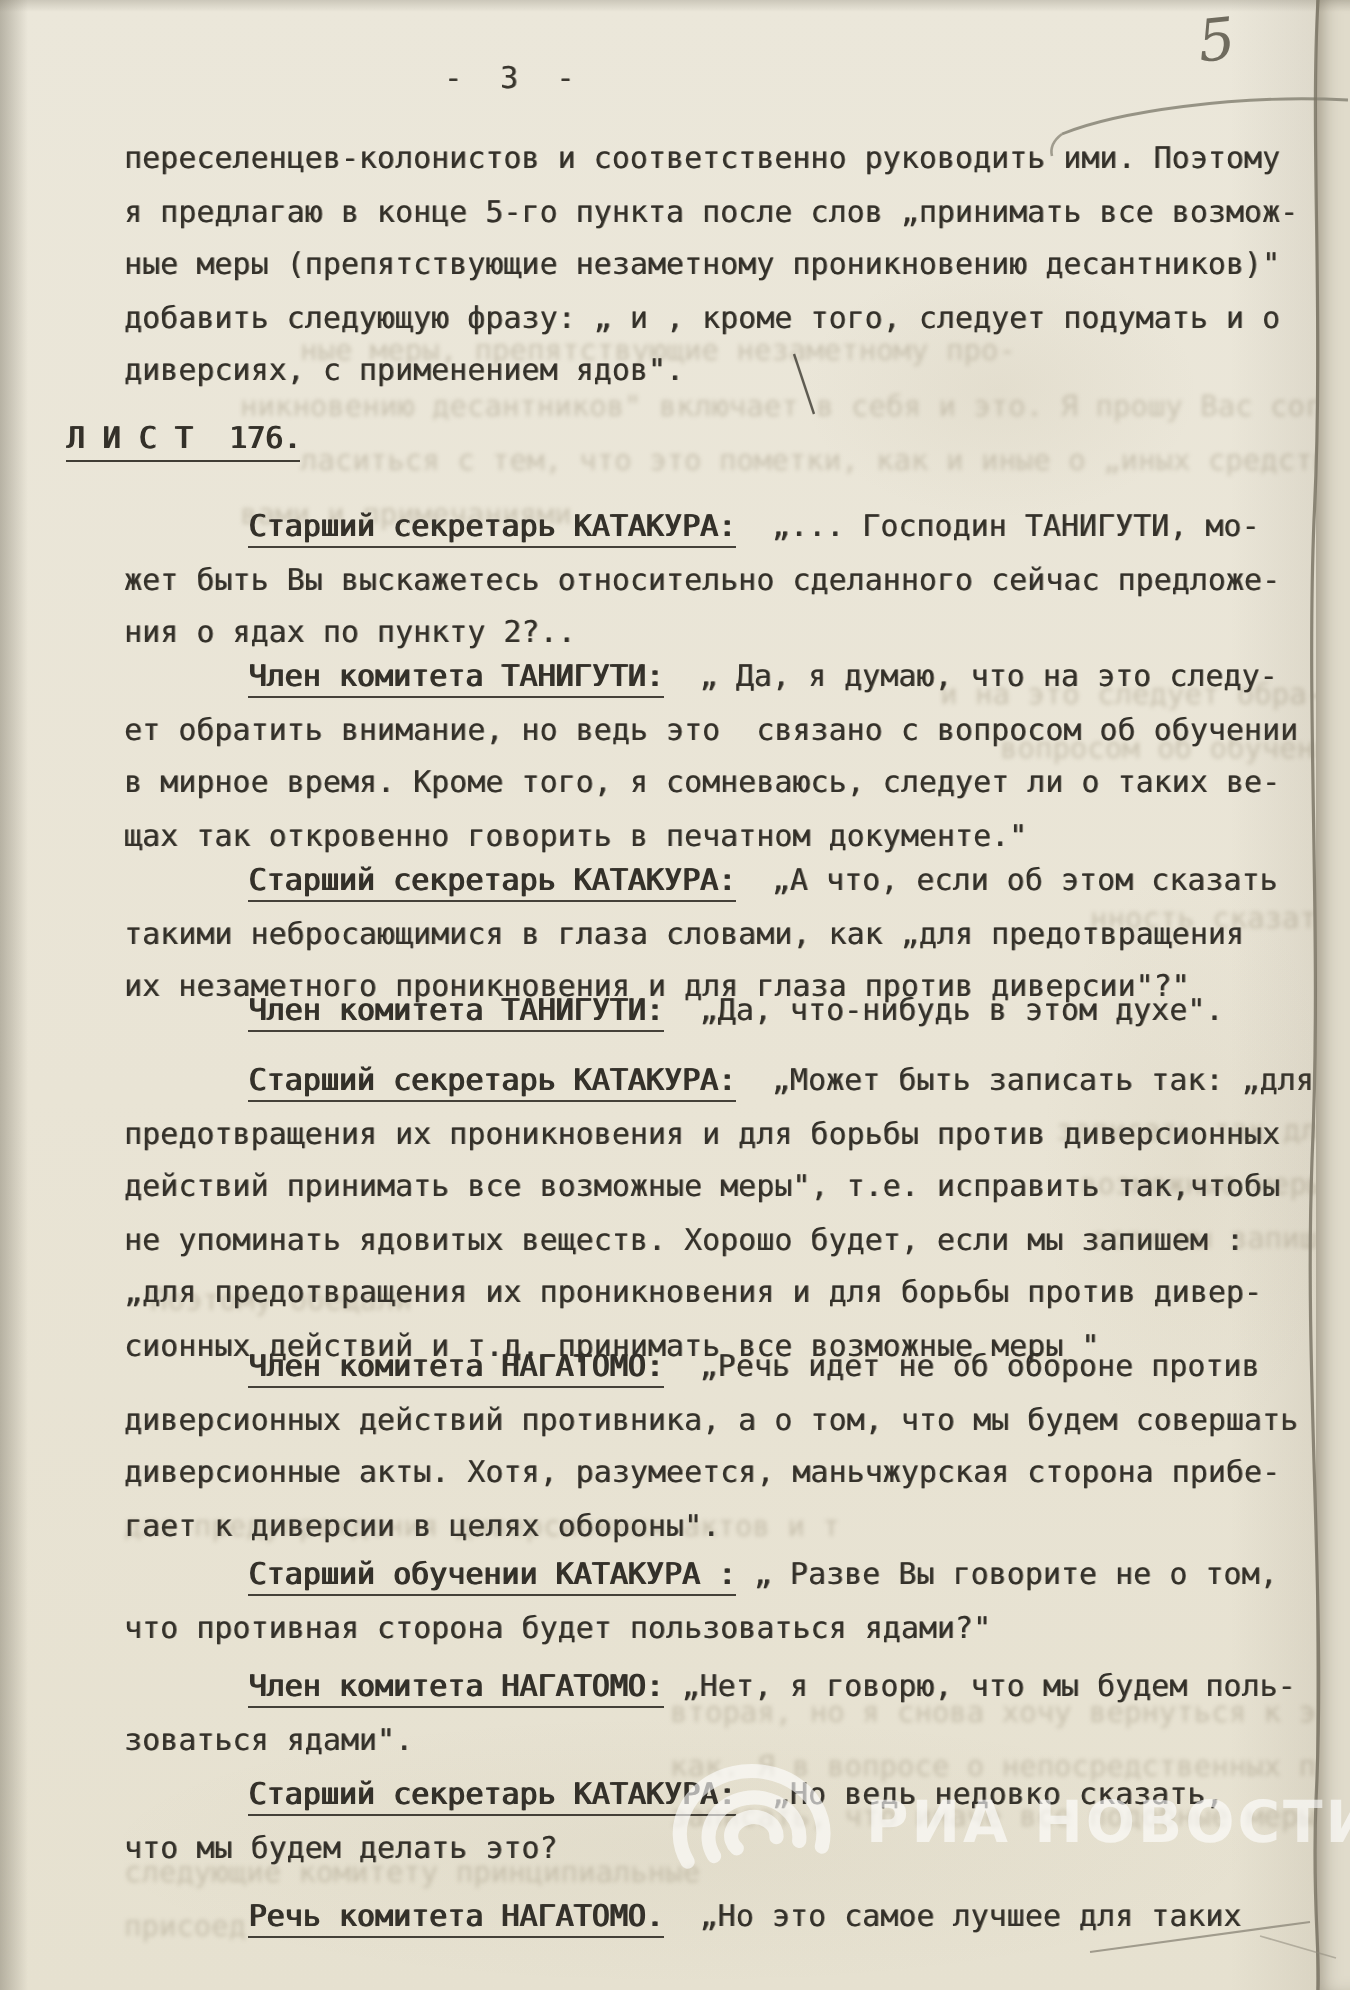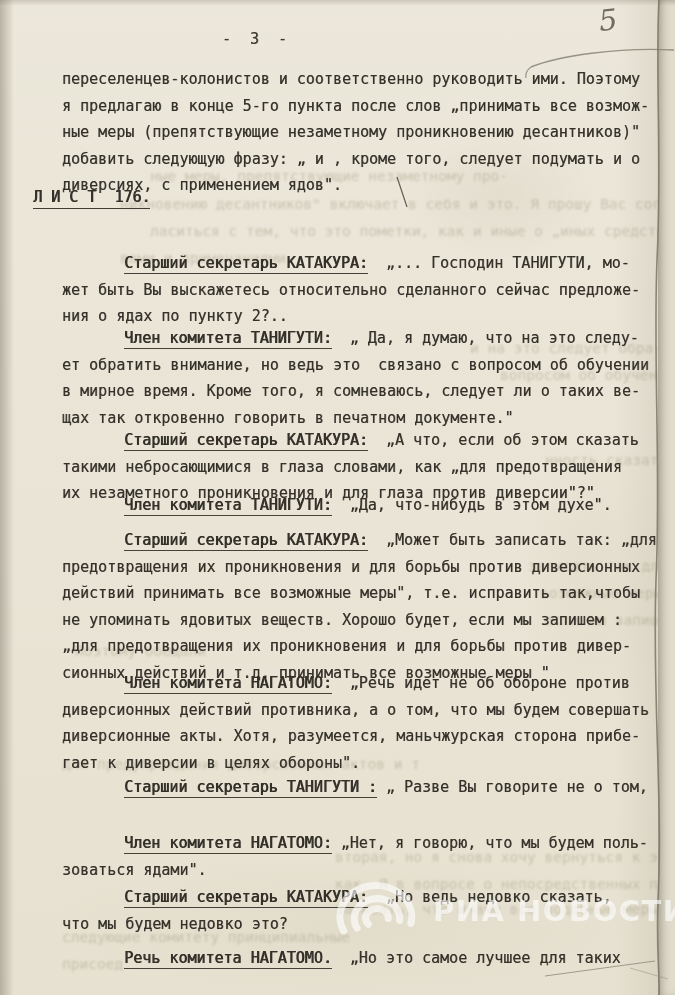--- a/index.html
+++ b/index.html
@@ -20,21 +20,21 @@
   .para{position:absolute;left:62px;width:602px;font-size:15px;line-height:26.5px;
         color:#34312a;white-space:pre;}
   .line{height:26.5px;text-shadow:0.45px 0 rgba(52,49,42,.55);}
   .ind{display:inline-block;width:62px;}
   .spk{border-bottom:1.6px solid rgba(45,42,35,.88);padding-bottom:1px;
        text-shadow:0.7px 0 currentColor;}
   .pagenum{position:absolute;left:222px;top:30px;font-size:15px;letter-spacing:5px;
        color:#3a372f;text-shadow:0.5px 0 rgba(52,49,42,.5);}
   .folio{position:absolute;left:599px;top:3px;font-family:"DejaVu Serif",serif;
        font-style:italic;font-size:29px;color:#6f6b5e;transform:rotate(-6deg);}
-  .sheet{position:absolute;left:33px;top:188px;font-size:15px;color:#34312a;
+  .sheet{position:absolute;left:33px;top:210px;font-size:15px;color:#34312a;
        border-bottom:1.7px solid rgba(45,42,35,.9);padding-bottom:2px;
        text-shadow:0.7px 0 currentColor;white-space:pre;}
   
   .bleed-frag{position:absolute;font-size:14.5px;color:#a89f89;opacity:.5;
        filter:blur(1.15px);white-space:pre;}
   
   .wm{position:absolute;left:323px;top:873px;display:flex;align-items:center;z-index:6;}
   .wm-text{font-family:"DejaVu Sans",sans-serif;font-weight:700;font-size:29px;
        letter-spacing:1.5px;color:rgba(255,255,255,.62);margin-left:6px;white-space:pre;}
   svg.artifacts{position:absolute;inset:0;pointer-events:none;z-index:4;}
@@ -73,23 +73,23 @@
   <div class="sheet">Л И С Т  176.</div>
 
   <div id="docbody">
       <div class="para" style="top: 66px;"><div class="line">переселенцев-колонистов и соответственно руководить ими. Поэтому</div><div class="line">я предлагаю в конце 5-го пункта после слов „принимать все возмож-</div><div class="line">ные меры (препятствующие незаметному проникновению десантников)"</div><div class="line">добавить следующую фразу: „ и , кроме того, следует подумать и о</div><div class="line">диверсиях, с применением ядов".</div></div>
       <div class="para" style="top: 250px;"><div class="line"><span class="ind"></span><span class="spk">Старший секретарь КАТАКУРА:</span><span>  „... Господин ТАНИГУТИ, мо-</span></div><div class="line">жет быть Вы выскажетесь относительно сделанного сейчас предложе-</div><div class="line">ния о ядах по пункту 2?..</div></div>
       <div class="para" style="top: 325px;"><div class="line"><span class="ind"></span><span class="spk">Член комитета ТАНИГУТИ:</span><span>  „ Да, я думаю, что на это следу-</span></div><div class="line">ет обратить внимание, но ведь это  связано с вопросом об обучении</div><div class="line">в мирное время. Кроме того, я сомневаюсь, следует ли о таких ве-</div><div class="line">щах так откровенно говорить в печатном документе."</div></div>
       <div class="para" style="top: 427px;"><div class="line"><span class="ind"></span><span class="spk">Старший секретарь КАТАКУРА:</span><span>  „А что, если об этом сказать</span></div><div class="line">такими небросающимися в глаза словами, как „для предотвращения</div><div class="line">их незаметного проникновения и для глаза против диверсии"?"</div></div>
       <div class="para" style="top: 492px;"><div class="line"><span class="ind"></span><span class="spk">Член комитета ТАНИГУТИ:</span><span>  „Да, что-нибудь в этом духе".</span></div></div>
       <div class="para" style="top: 527px;"><div class="line"><span class="ind"></span><span class="spk">Старший секретарь КАТАКУРА:</span><span>  „Может быть записать так: „для</span></div><div class="line">предотвращения их проникновения и для борьбы против диверсионных</div><div class="line">действий принимать все возможные меры", т.е. исправить так,чтобы</div><div class="line">не упоминать ядовитых веществ. Хорошо будет, если мы запишем :</div><div class="line">„для предотвращения их проникновения и для борьбы против дивер-</div><div class="line">сионных действий и т.д. принимать все возможные меры "</div></div>
       <div class="para" style="top: 670px;"><div class="line"><span class="ind"></span><span class="spk">Член комитета НАГАТОМО:</span><span>  „Речь идет не об обороне против</span></div><div class="line">диверсионных действий противника, а о том, что мы будем совершать</div><div class="line">диверсионные акты. Хотя, разумеется, маньчжурская сторона прибе-</div><div class="line">гает к диверсии в целях обороны".</div></div>
-      <div class="para" style="top: 774px;"><div class="line"><span class="ind"></span><span class="spk">Старший секретарь ТАНИГУТИ :</span><span> „ Разве Вы говорите не о том,</span></div></div>
+      <div class="para" style="top: 774px;"><div class="line"><span class="ind"></span><span class="spk">Старший обучении КАТАКУРА :</span><span> „ Разве Вы говорите не о том,</span></div><div class="line">что противная сторона будет пользоваться ядами?"</div></div>
       <div class="para" style="top: 830px;"><div class="line"><span class="ind"></span><span class="spk">Член комитета НАГАТОМО:</span><span> „Нет, я говорю, что мы будем поль-</span></div><div class="line">зоваться ядами".</div></div>
-      <div class="para" style="top: 884px;"><div class="line"><span class="ind"></span><span class="spk">Старший секретарь КАТАКУРА:</span><span>  „Но ведь недовко сказать,</span></div><div class="line">что мы будем недовко это?</div></div>
+      <div class="para" style="top: 884px;"><div class="line"><span class="ind"></span><span class="spk">Старший секретарь КАТАКУРА:</span><span>  „Но ведь недовко сказать,</span></div><div class="line">что мы будем делать это?</div></div>
       <div class="para" style="top: 945px;"><div class="line"><span class="ind"></span><span class="spk">Речь комитета НАГАТОМО.</span><span>  „Но это самое лучшее для таких</span></div></div>
     </div>
 
   <svg class="artifacts" width="675" height="995" viewBox="0 0 675 995">
     <path d="M531,67 C558,56 618,47 674,50" fill="none" stroke="#8d897b" stroke-width="1.4" opacity="0.9"></path>
     <path d="M531,67 c-4,3 -6,7 -5,11" fill="none" stroke="#8d897b" stroke-width="1.3" opacity="0.8"></path>
     <path d="M397,177 L407,207" stroke="#47443b" stroke-width="1.2" opacity="0.85"></path>
     <path d="M659,0 C655,70 662,160 657,260 C653,360 661,470 656,580 C652,690 663,800 658,900 C656,950 660,975 659,995" fill="none" stroke="#7b7666" stroke-width="1.6" opacity="0.85"></path>
     <path d="M545,976 L655,961" stroke="#8f8a7c" stroke-width="1.1" opacity="0.8"></path>
     <path d="M630,968 L668,979" stroke="#8f8a7c" stroke-width="0.9" opacity="0.55"></path>

